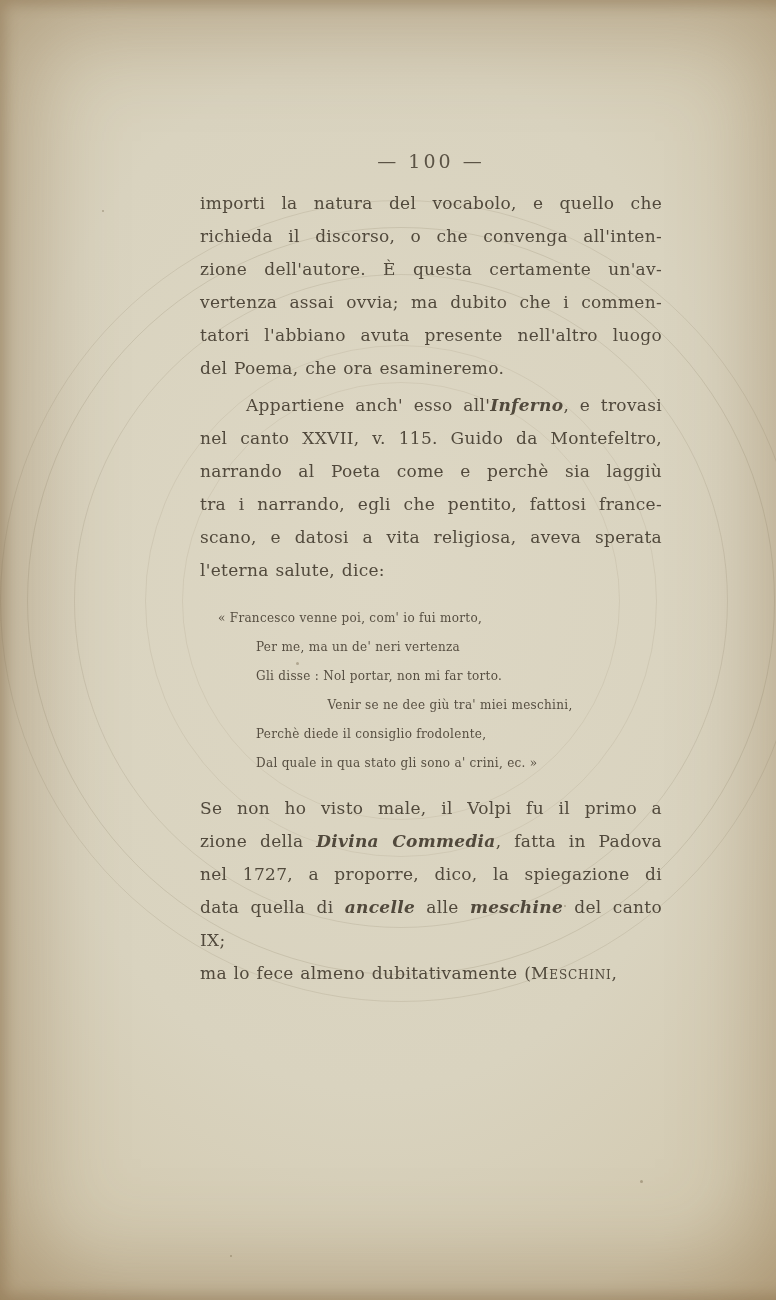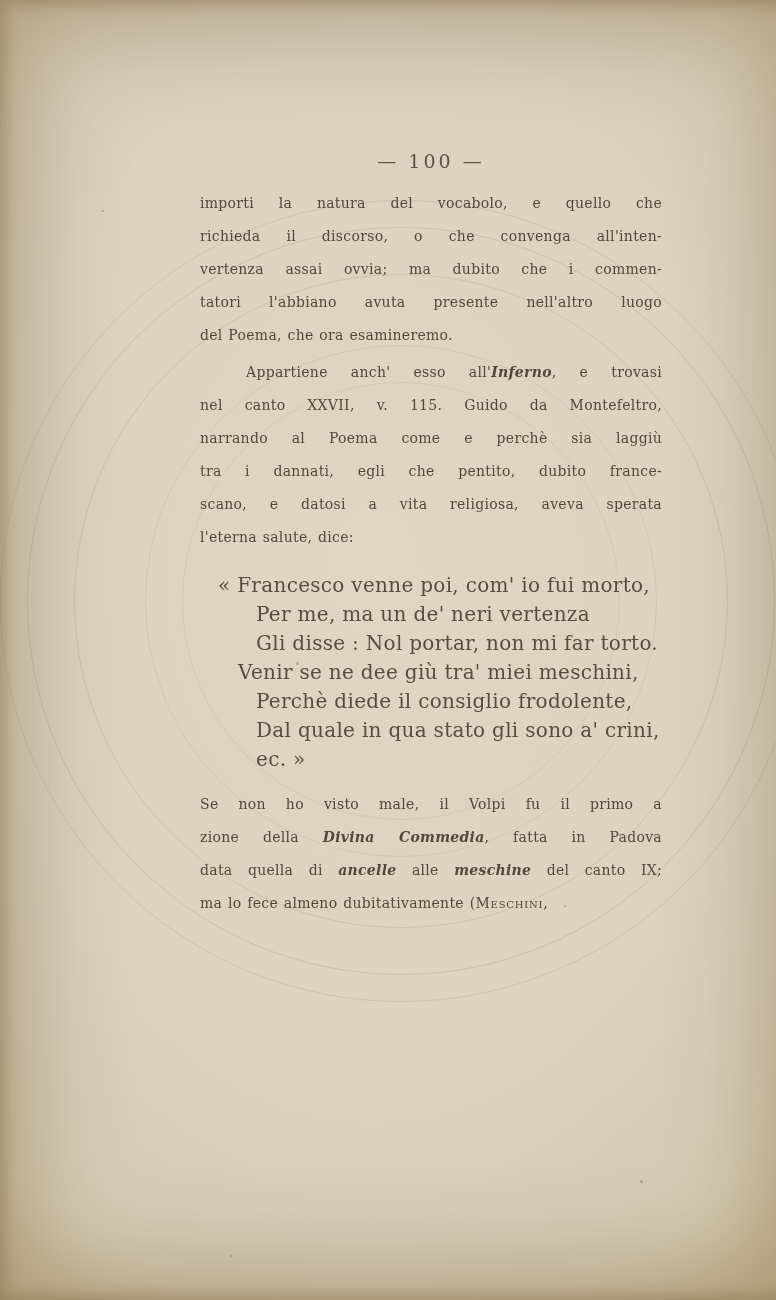--- a/index.html
+++ b/index.html
@@ -16,30 +16,30 @@
   .ring { position:absolute; border-radius:50%; pointer-events:none; }
   .r1 { left:0px;   top:200px; width:800px; height:800px; border:1.5px solid rgba(115,100,72,0.14); }
   .r2 { left:27px;  top:227px; width:746px; height:746px; border:1px solid rgba(115,100,72,0.17); }
   .r3 { left:74px;  top:274px; width:652px; height:652px; border:1px solid rgba(115,100,72,0.15); }
   .r4 { left:145px; top:345px; width:510px; height:510px; border:1px solid rgba(115,100,72,0.11); }
   .r5 { left:182px; top:382px; width:436px; height:436px; border:1px solid rgba(115,100,72,0.10); }
   .speck { position:absolute; border-radius:50%; background:rgba(95,78,50,0.35); }
   .textcol { position:absolute; left:200px; top:150px; width:462px; }
   .pagenum { font-size:19px; text-align:center; letter-spacing:3px;
              margin-bottom:15px; color:#5b5345; }
-  .para { font-size:14px; line-height:33px; letter-spacing:0.3px; word-spacing:1px; }
+  .para { font-size:17px; line-height:33px; letter-spacing:0.3px; word-spacing:1px; }
   .para + .para { margin-top:4px; }
   .para.p3 { margin-top:14px; }
   .line { text-align:justify; text-align-last:justify; }
   .line.noj { text-align-last:left; }
   .line.findent { text-indent:46px; }
-  .verse { margin:17px 0 0 0; font-size:20px; line-height:29px;
+  .verse { margin:17px 0 0 0; font-size:12px; line-height:29px;
            letter-spacing:0.3px; color:#564e41; }
   .vline.ind0 { margin-left:18px; }
-  .vline.ind1 { margin-left:38px; }
+  .vline.ind1 { margin-left:38px;text-align:center; }
   .vline.ind2 { margin-left:56px; }
   .it { font-style:italic;font-weight:bold; }
   .sc { font-variant:small-caps; letter-spacing:0.8px; }
 </style>
 </head>
 <body>
 
 <div class="page">
   <div class="ring r1"></div>
   <div class="ring r2"></div>
@@ -52,41 +52,43 @@
   <div class="speck" style="left:564px;top:905px;width:2px;height:2px"></div>
   <div class="speck" style="left:640px;top:1180px;width:3px;height:3px"></div>
   <div class="speck" style="left:230px;top:1255px;width:2px;height:2px"></div>
 
   <div class="textcol">
     <div class="pagenum">— 100 —</div>
     <div id="blocks">
         <div class="para">
           <div class="line"><span>importi la natura del vocabolo, e quello che</span></div>
           <div class="line"><span>richieda il discorso, o che convenga all'inten-</span></div>
+          <div class="line"><span>zione dell'autore. È questa certamente un'av-</span></div>
           <div class="line"><span>vertenza assai ovvia; ma dubito che i commen-</span></div>
           <div class="line"><span>tatori l'abbiano avuta presente nell'altro luogo</span></div>
           <div class="line noj"><span>del Poema, che ora esamineremo.</span></div>
         </div>
         <div class="para">
           <div class="line findent"><span>Appartiene anch' esso all'</span><span class="it">Inferno</span><span>, e trovasi</span></div>
           <div class="line"><span>nel canto XXVII, v. 115. Guido da Montefeltro,</span></div>
-          <div class="line"><span>narrando al Poema come e perchè sia laggiù</span></div>
-          <div class="line"><span>tra i dannati, egli che pentito, dubito france-</span></div>
+          <div class="line"><span>narrando al Poeta come e perchè sia laggiù</span></div>
+          <div class="line"><span>tra i narrando, egli che pentito, fattosi france-</span></div>
           <div class="line"><span>scano, e datosi a vita religiosa, aveva sperata</span></div>
           <div class="line noj"><span>l'eterna salute, dice:</span></div>
         </div>
         <div class="verse">
           <div class="vline ind0"><span>« Francesco venne poi, com' io fui morto,</span></div>
           <div class="vline ind2"><span>Per me, ma un de' neri vertenza</span></div>
           <div class="vline ind2"><span>Gli disse : Nol portar, non mi far torto.</span></div>
           <div class="vline ind1"><span>Venir se ne dee giù tra' miei meschini,</span></div>
           <div class="vline ind2"><span>Perchè diede il consiglio frodolente,</span></div>
           <div class="vline ind2"><span>Dal quale in qua stato gli sono a' crini, ec. »</span></div>
         </div>
         <div class="para p3">
           <div class="line"><span>Se non ho visto male, il Volpi fu il primo a</span></div>
           <div class="line"><span>zione della </span><span class="it">Divina Commedia</span><span>, fatta in Padova</span></div>
+          <div class="line"><span>nel 1727, a proporre, dico, la spiegazione di</span></div>
           <div class="line"><span>data quella di </span><span class="it">ancelle</span><span> alle </span><span class="it">meschine</span><span> del canto IX;</span></div>
           <div class="line noj"><span>ma lo fece almeno dubitativamente (</span><span class="sc">Meschini</span><span>,</span></div>
         </div>
       </div>
   </div>
 </div>
 
 </body></html>

